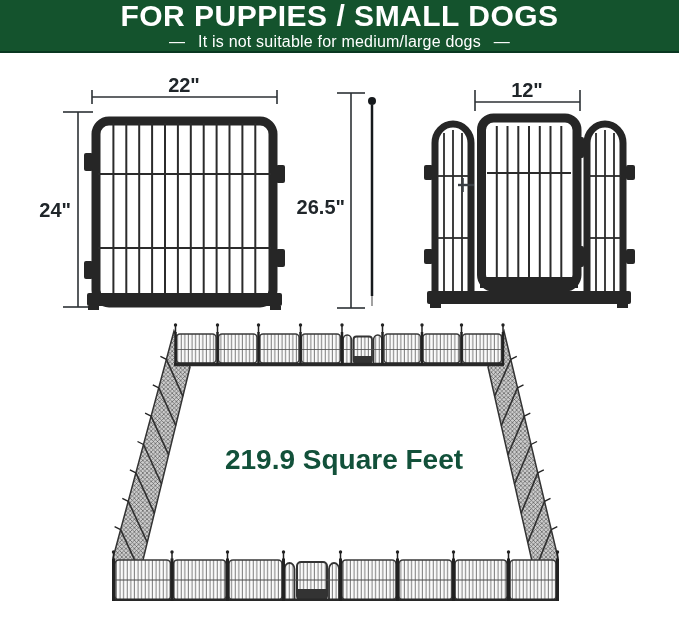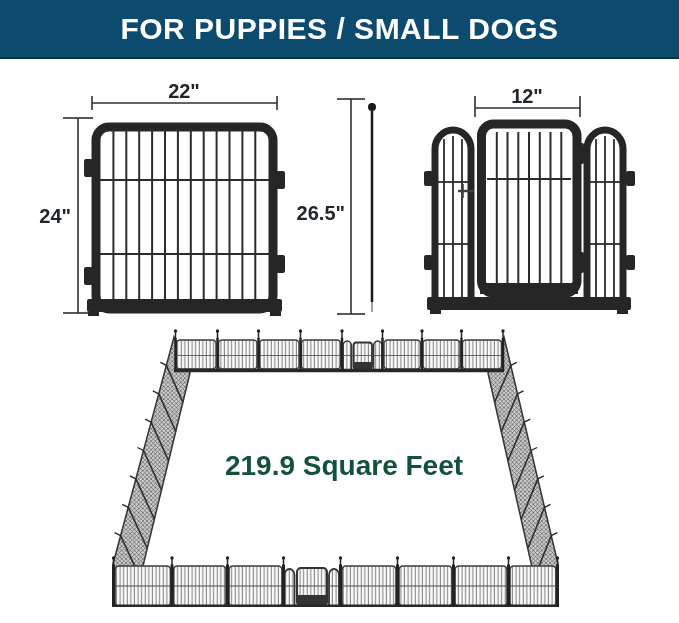--- a/index.html
+++ b/index.html
@@ -2,22 +2,22 @@
 <html><head>
 <meta charset="utf-8">
 <style>
   html,body{margin:0;padding:0;}
   body{
     width:679px;height:623px;overflow:hidden;background:#ffffff;
     font-family:"Liberation Sans",sans-serif;
   }
   .banner{
     box-sizing:border-box;
-    width:679px;height:59px;
-    background:#0c4a6e;
+    width:679px;height:53px;
+    background:#14532d;
     border-bottom:2px solid #093721;
     display:flex;flex-direction:column;align-items:center;justify-content:center;
     gap:1px;
   }
   .banner h1{
     margin:0;color:#ffffff;
     font-size:30px;font-weight:700;letter-spacing:.5px;
     line-height:1.05;
   }
   .banner p{
@@ -32,20 +32,21 @@
   svg text.area{
     font-family:"Liberation Sans",sans-serif;
     font-size:28px;font-weight:700;
   }
 </style>
 </head>
 <body>
 
 <header class="banner">
   <h1>FOR PUPPIES / SMALL DOGS</h1>
+  <p>—  It is not suitable for medium/large dogs  —</p>
 </header>
 
 <div class="stage">
 <svg width="679" height="548" viewBox="0 0 679 548">
   <defs>
     <pattern id="pvl" width="3.6" height="8" patternUnits="userSpaceOnUse">
       <rect width="3.6" height="8" fill="#fbfbfb"></rect>
       <line x1="1.2" y1="0" x2="1.2" y2="8" stroke="#5c5c5c" stroke-width="0.85"></line>
     </pattern>
     <pattern id="pxh" width="4.2" height="4.2" patternUnits="userSpaceOnUse">

